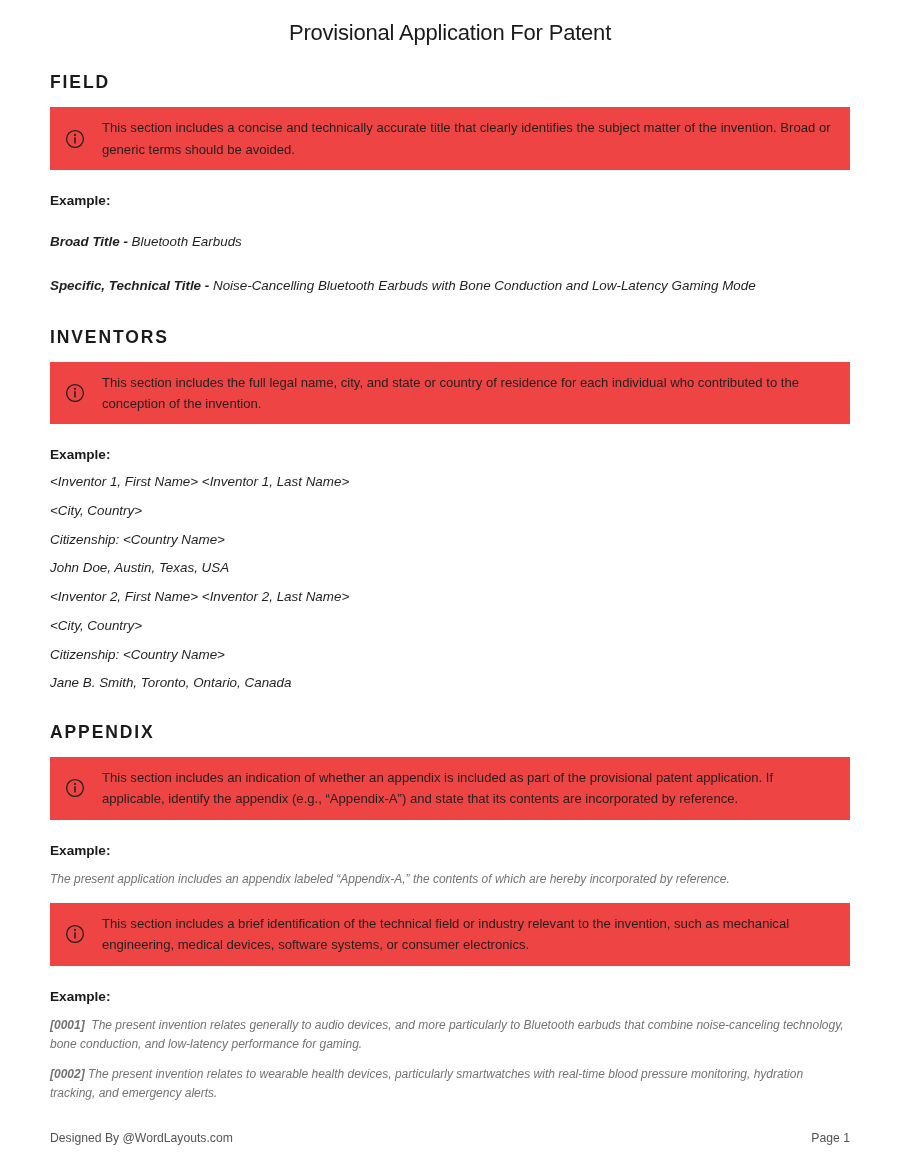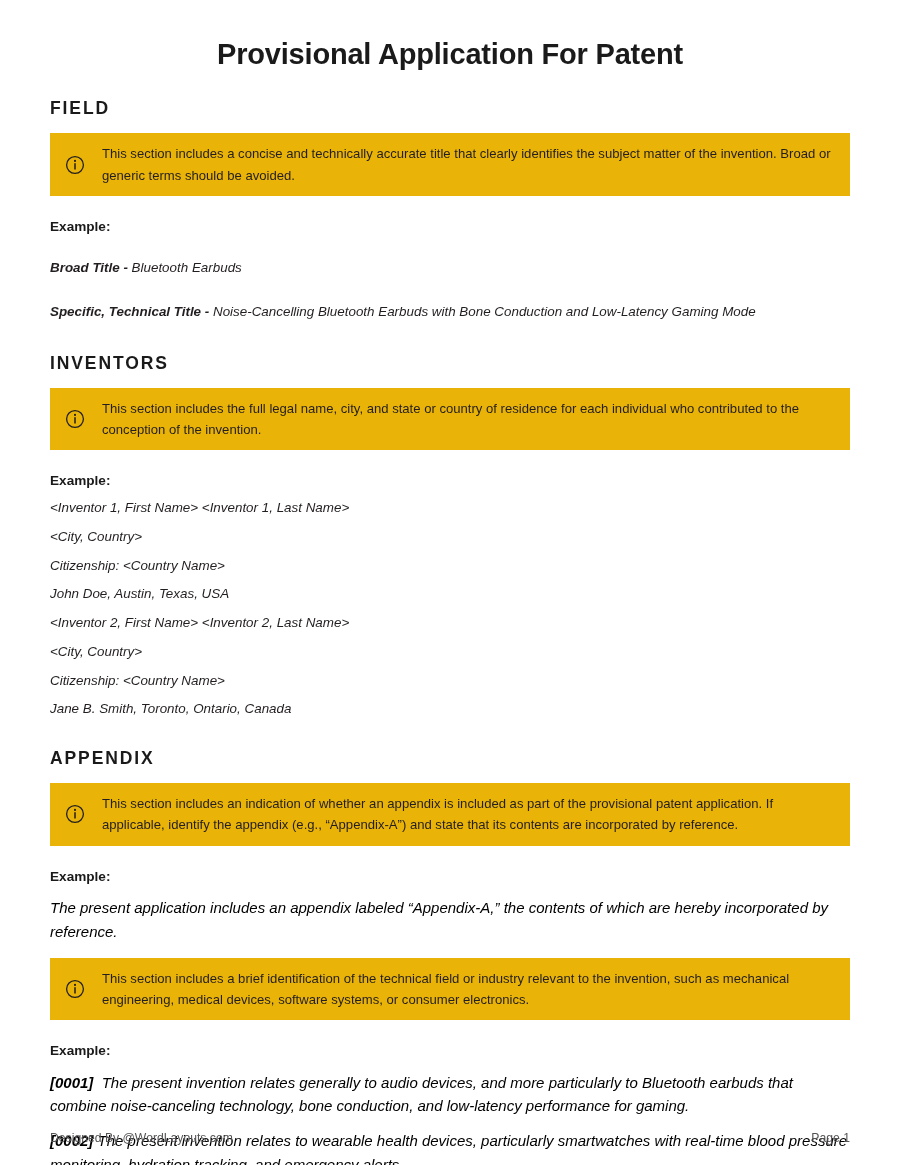--- a/index.html
+++ b/index.html
@@ -19,46 +19,46 @@
     width: 900px;
     height: 1165px;
     box-sizing: border-box;
     padding: 0 50px;
     position: relative;
   }
 
   
   .doc-title {
     text-align: center;
-    font-size: 29px;
-    font-weight: bold;
+    font-size: 22px;
+    font-weight: normal;
     letter-spacing: -0.2px;
     color: #1a1a1a;
     margin: 0;
-    padding-top: 38px;
+    padding-top: 20px;
     line-height: 1.15;
   }
 
   
   .section-heading {
     font-size: 17.5px;
     font-weight: bold;
     letter-spacing: 1.9px;
     color: #1a1a1a;
     margin: 0;
     line-height: 1.2;
   }
   .sec-title     { padding-top: 27px; }
   .sec-inventors { padding-top: 30px; }
   .sec-appendix  { padding-top: 28px; }
   .sec-field     { padding-top: 28px; }
 
   
   .info-box {
-    background: #eab308;
+    background: #ef4444;
     display: flex;
     align-items: center;
     box-sizing: border-box;
     padding: 10px 14px 10px 12px;
     margin-top: 14px;
   }
   .info-icon {
     flex: 0 0 auto;
     width: 26px;
     margin-right: 14px;
@@ -87,23 +87,23 @@
     font-style: italic;
     color: #231f20;
     line-height: 1.55;
     margin-top: 23px;
   }
   .ex-line b {
     font-weight: bold;
     font-style: italic;
   }
   .ex-para {
-    font-size: 15px;
-    font-style: italic;
-    color: #000000;
+    font-size: 12px;
+    font-style: italic;
+    color: #737373;
     line-height: 1.58;
     margin-top: 11px;
   }
   .ex-para b {
     font-weight: bold;
     font-style: italic;
   }
   .tight-list .ex-line { margin-top: 8px; }
 
   

